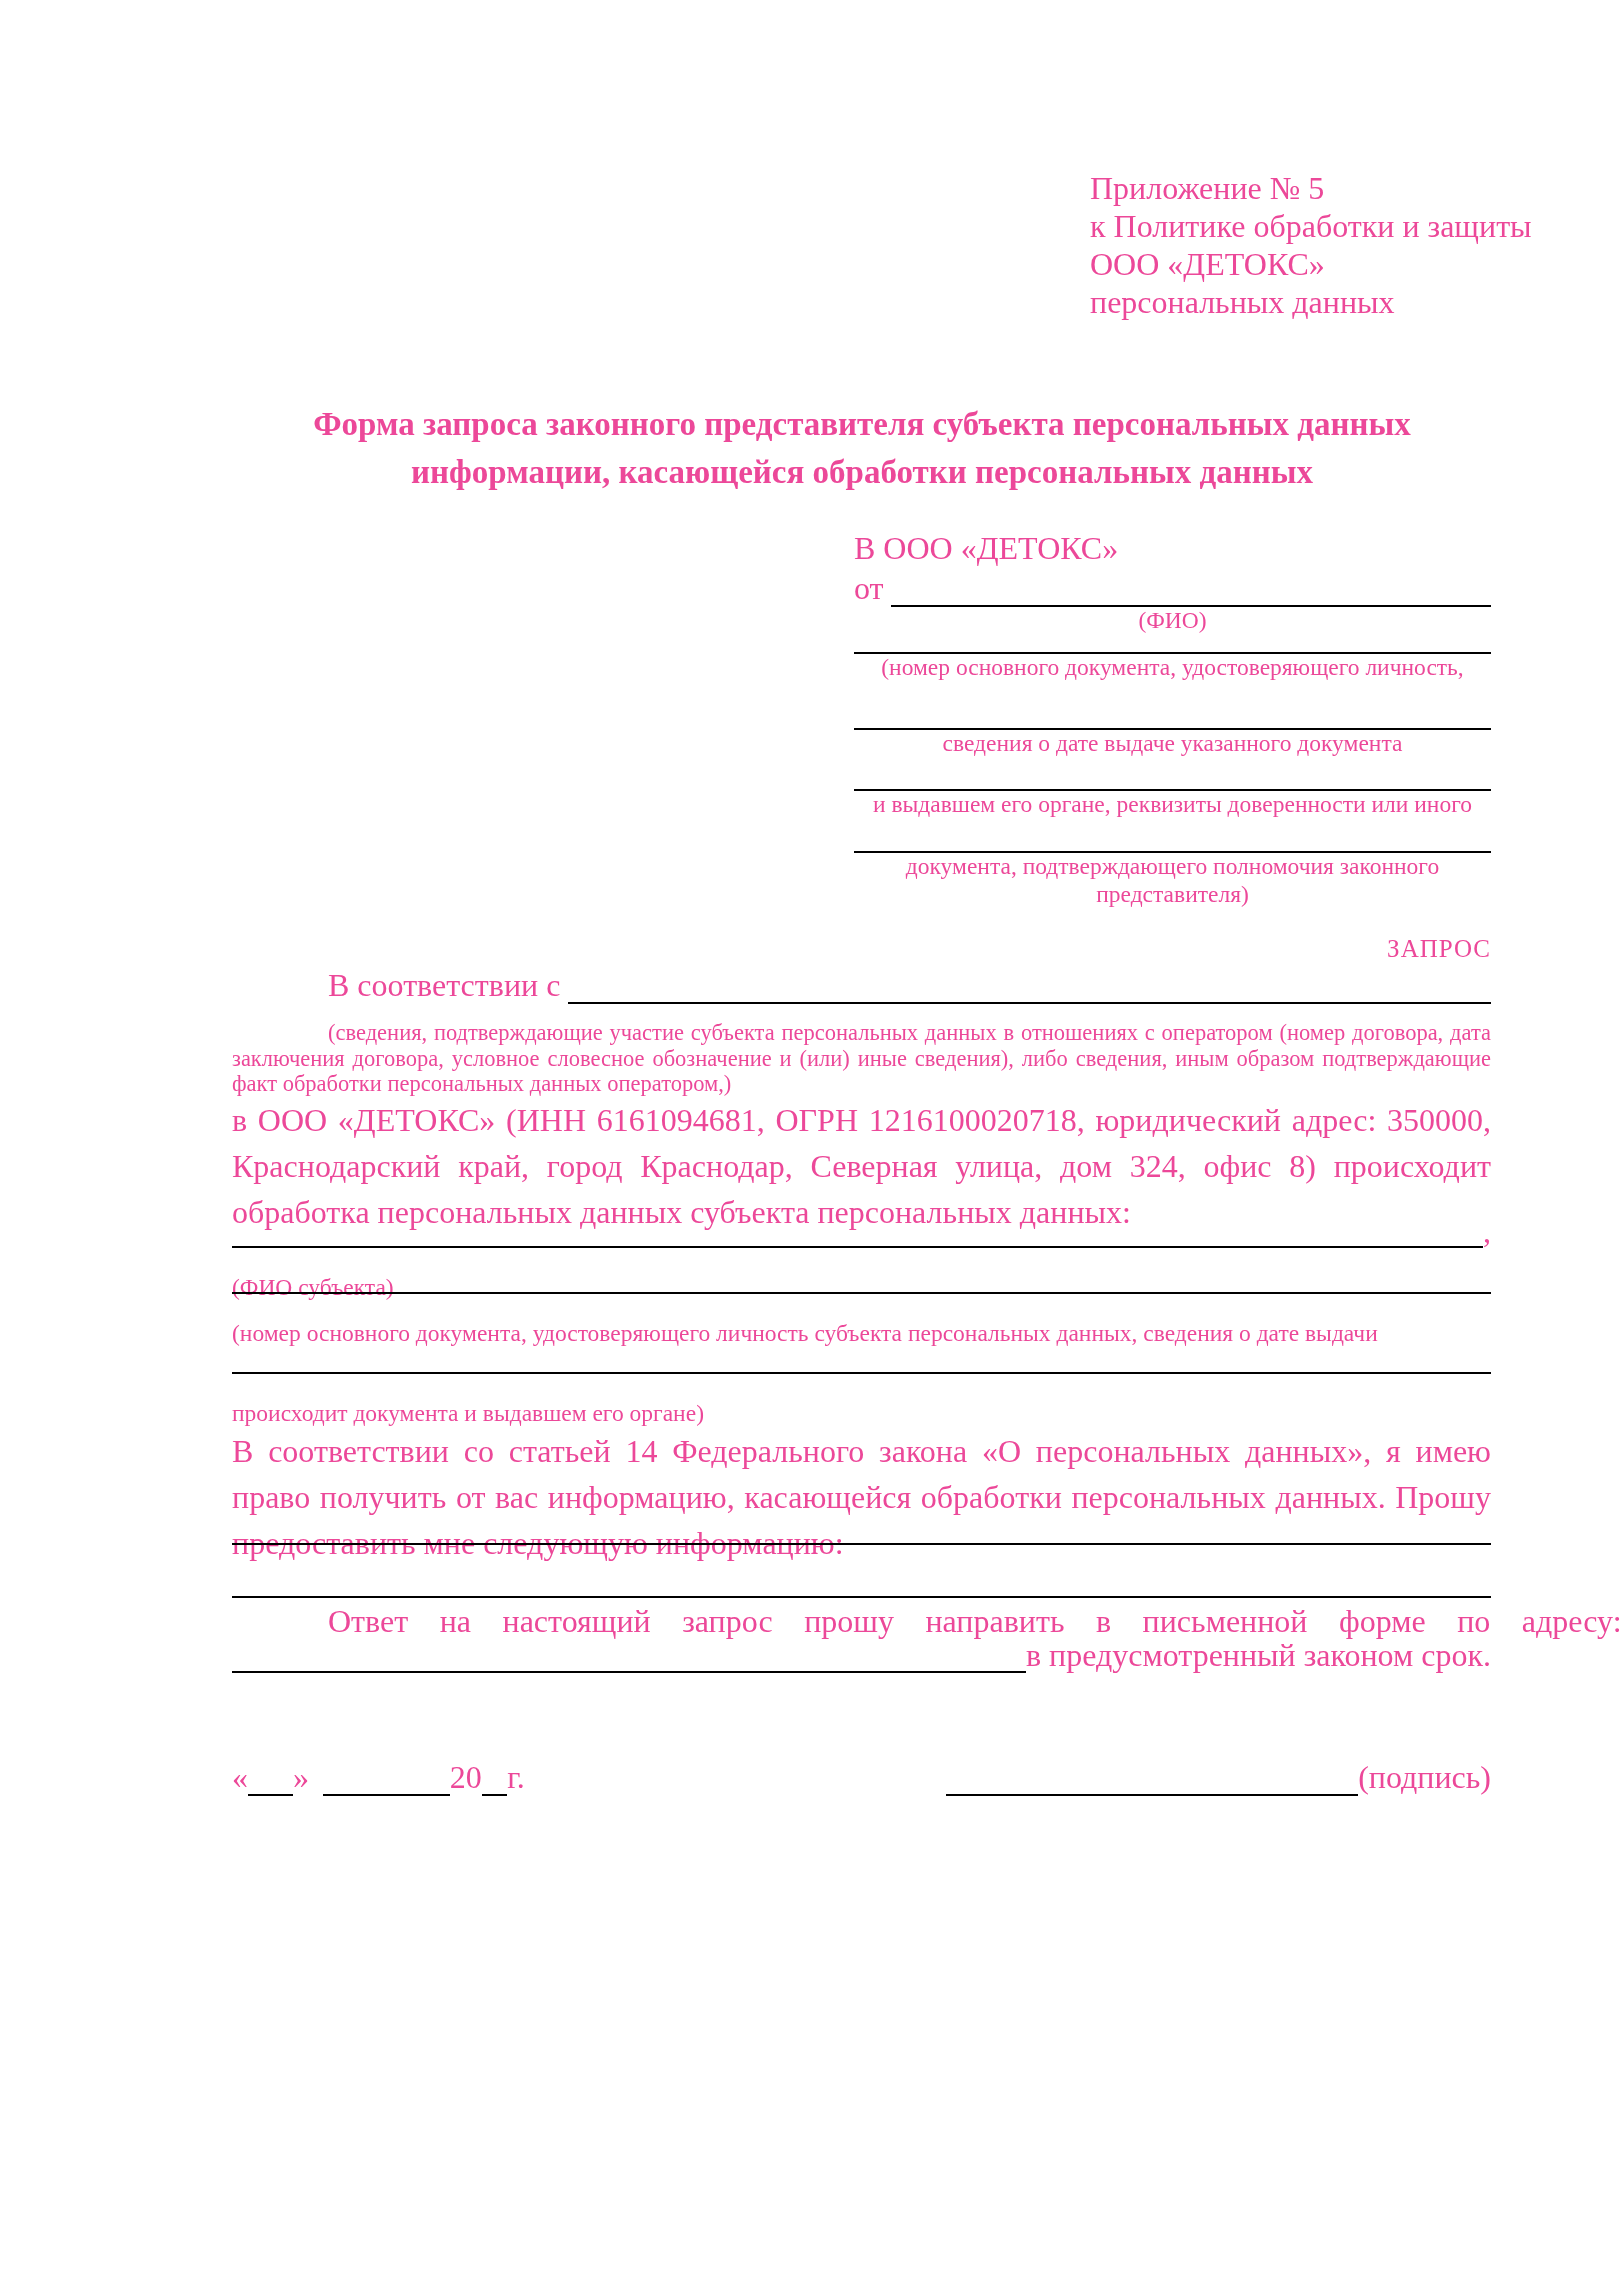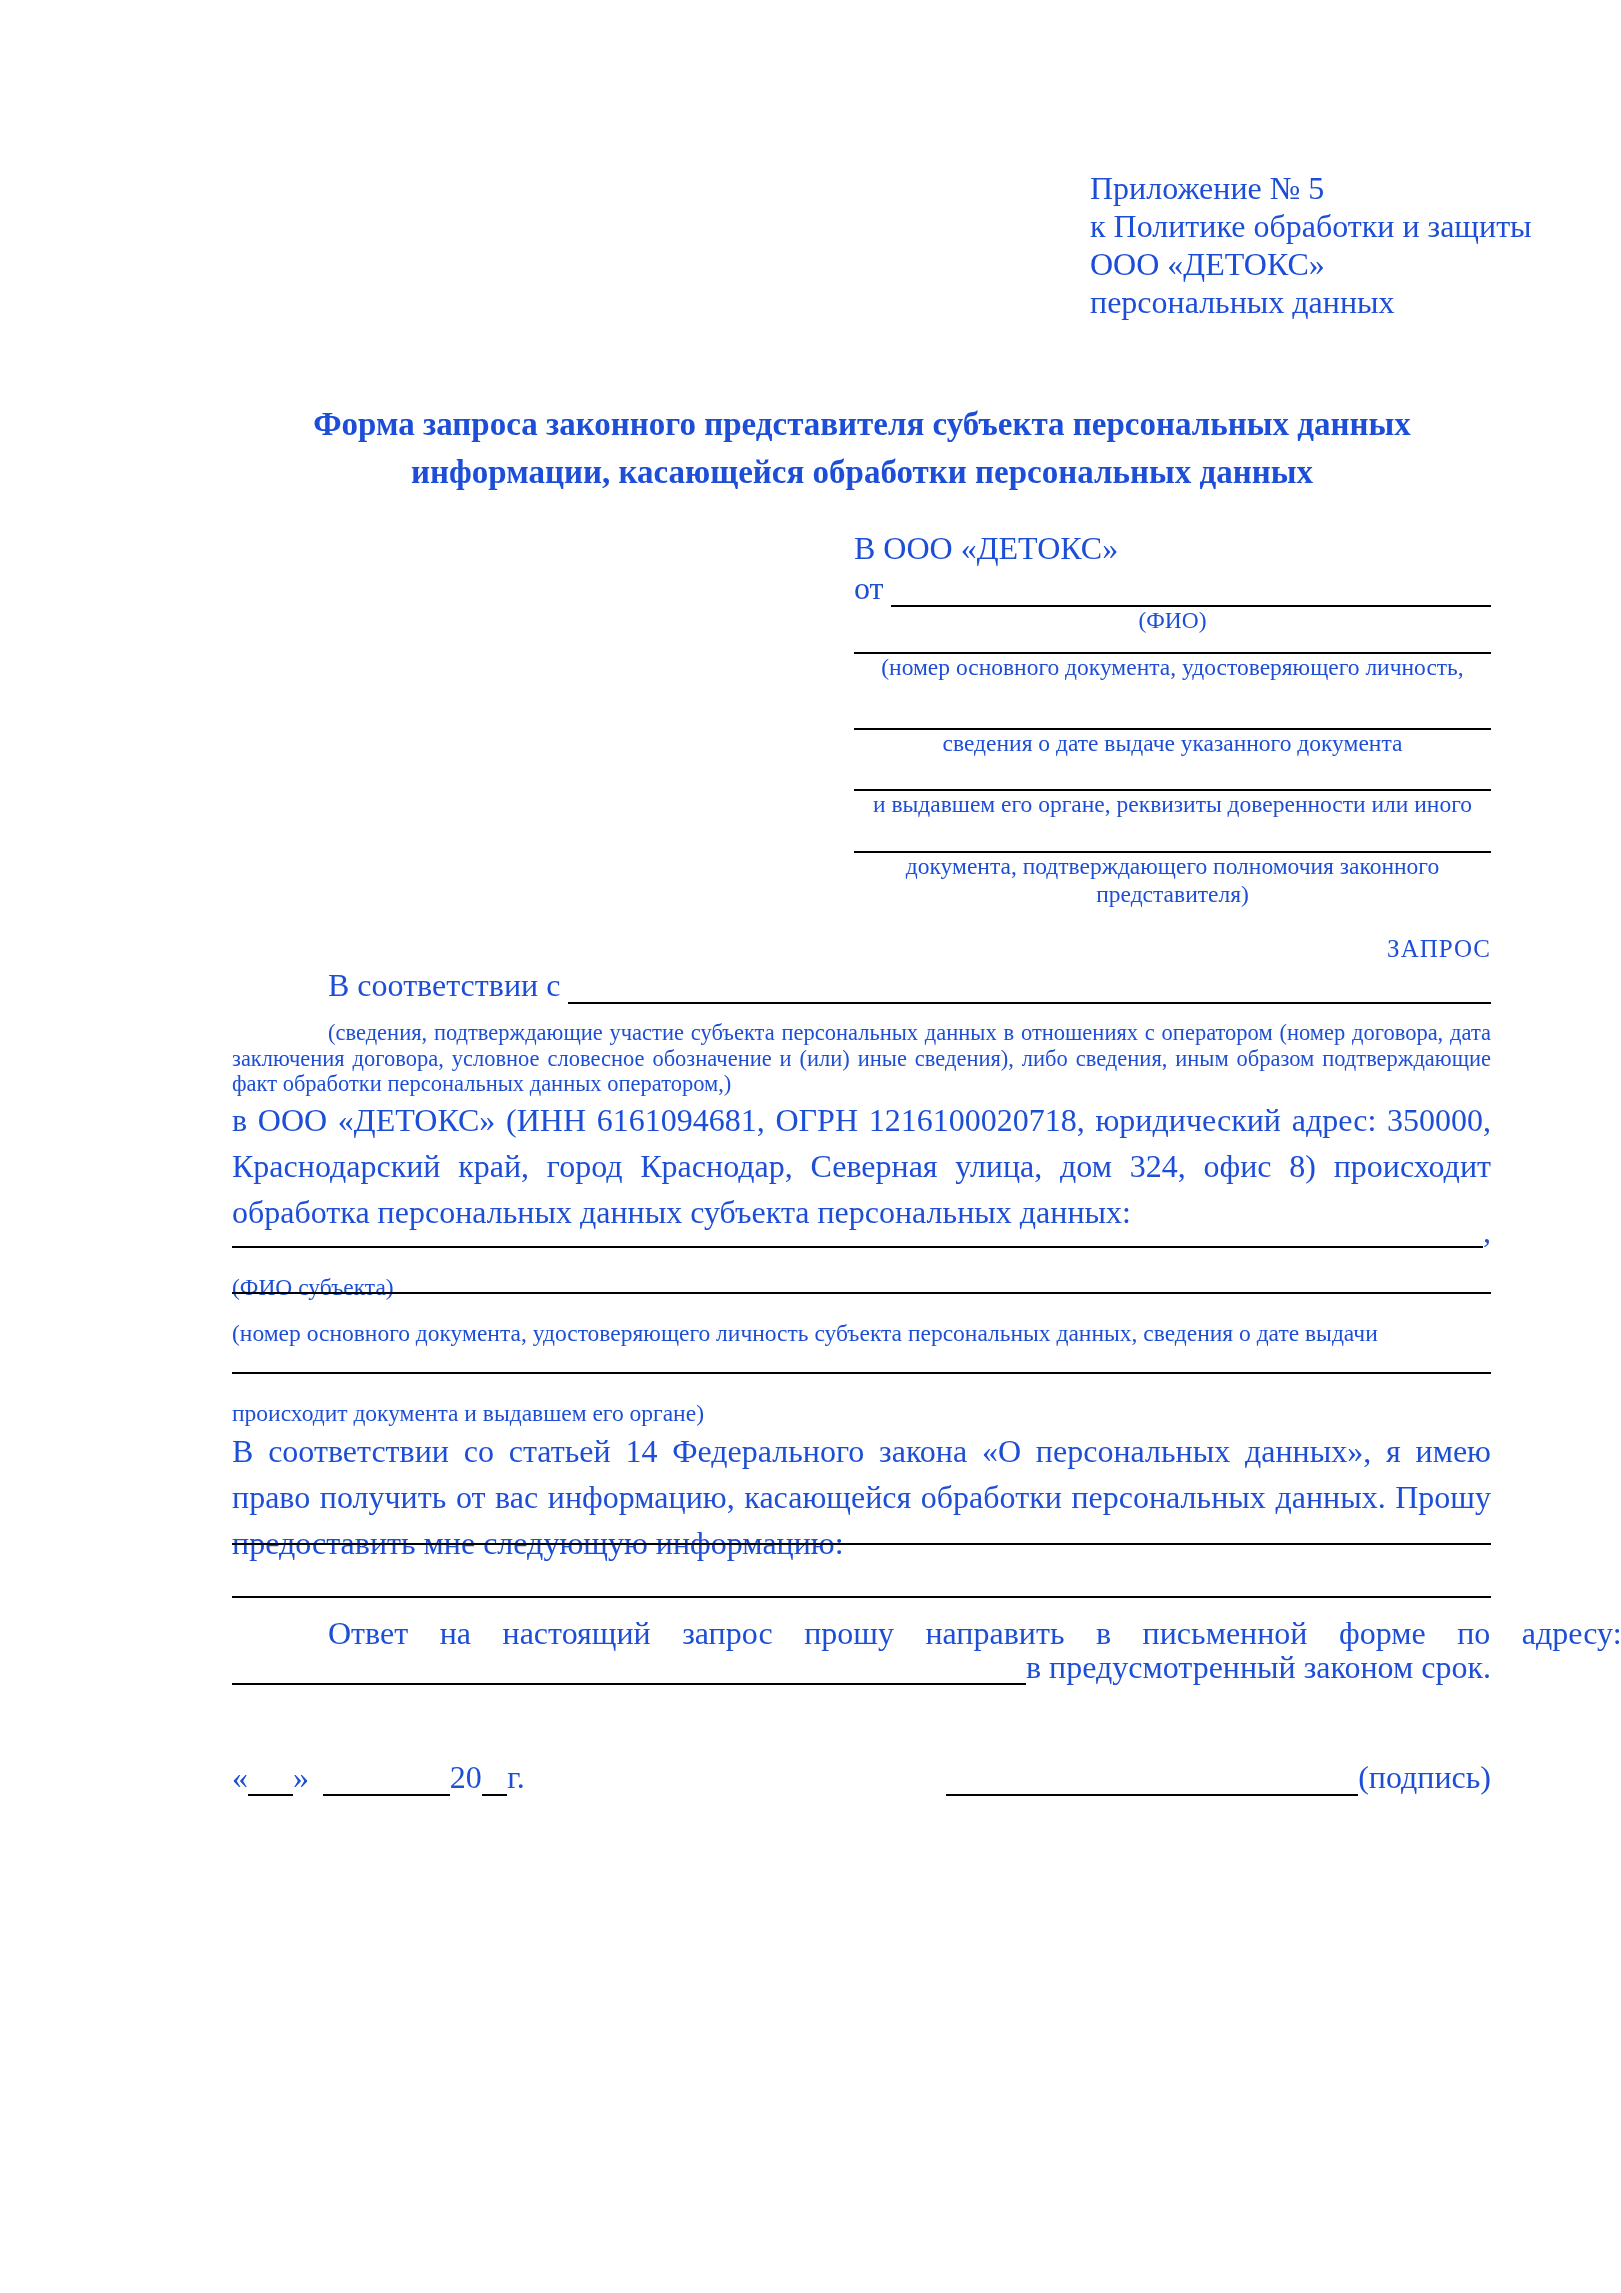--- a/index.html
+++ b/index.html
@@ -1,19 +1,19 @@
 <!DOCTYPE html>
 <html lang="ru"><head>
 <meta charset="utf-8">
 <style>
   html,body{margin:0;padding:0;background:#ffffff;}
   .page{
     position:relative;
     width:1621px;height:2294px;
-    background:#ffffff;color:#1d4ed8;
+    background:#ffffff;color:#ec4899;
     font-family:"Liberation Serif","DejaVu Serif",serif;
     overflow:hidden;
   }
   
   .appendix{position:absolute;left:1090px;top:169px;font-size:32px;line-height:38px;}
   
   .doc-title{
     position:absolute;left:213px;top:400px;width:1298px;
     font-size:33px;font-weight:bold;line-height:48px;text-align:center;
   }
@@ -33,21 +33,21 @@
   .intro-row .lbl{line-height:37px;margin-left:96px;white-space:nowrap;}
   .note{margin-top:16px;font-size:22.5px;line-height:25.5px;text-align:justify;text-indent:96px;}
   .par{line-height:46px;text-align:justify;}
   .fill-row{display:flex;align-items:flex-end;}
   .subject-row{height:39px;margin-top:-25.5px;}
   .suffix{line-height:33px;white-space:nowrap;}
   .cap-center{font-size:23.5px;line-height:27.4px;text-align:left;margin-top:26px;}
   .main-b{position:absolute;left:232px;top:1274px;width:1259px;font-size:32px;}
   .main-c{position:absolute;left:232px;top:1514px;width:1259px;font-size:32px;}
   .h32{height:31px}.h54{height:53px}.h28b{height:27.4px}
-  .reply{margin-top:13px;line-height:45px;text-indent:96px;word-spacing:23.5px;white-space:nowrap;}
+  .reply{margin-top:1px;line-height:45px;text-indent:96px;word-spacing:23.5px;white-space:nowrap;}
   .reply-row{height:29px;}
   .reply-row .suffix{line-height:35px;}
   
   .footer{position:absolute;left:232px;top:1759px;width:1259px;display:flex;justify-content:space-between;align-items:flex-end;font-size:32px;}
   .fgroup{display:flex;align-items:flex-end;line-height:37px;}
   .ib{display:inline-block;border-bottom:2.9px solid #000;}
   .w46{width:45px}.w130{width:127px}.w26{width:25.5px}.w420{width:412px}
   .sp14{width:13.7px}
 </style>
 </head>

